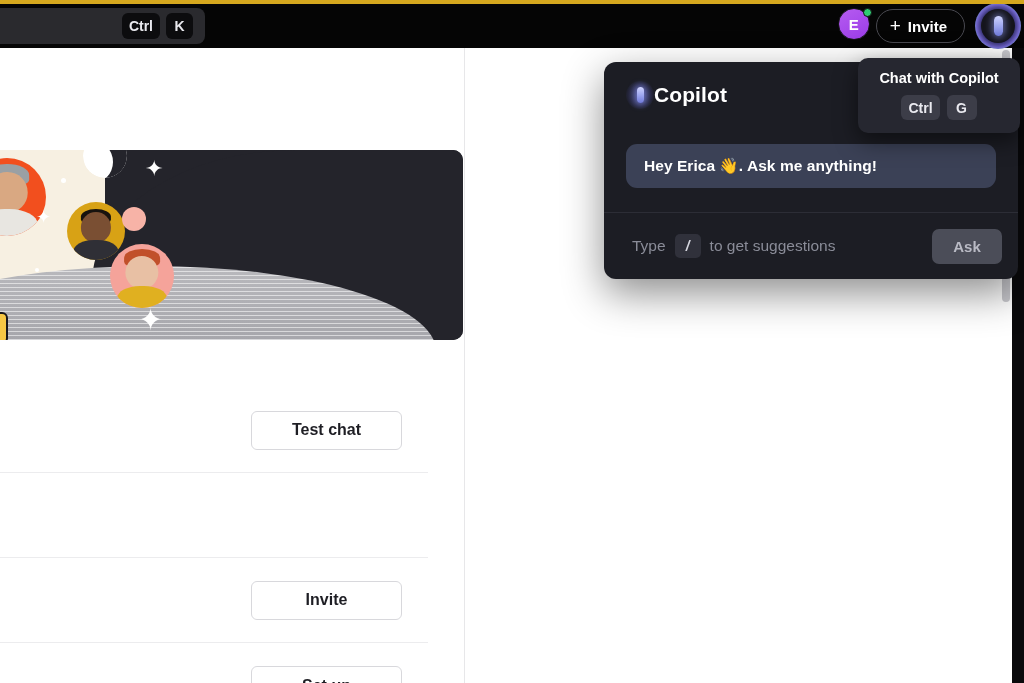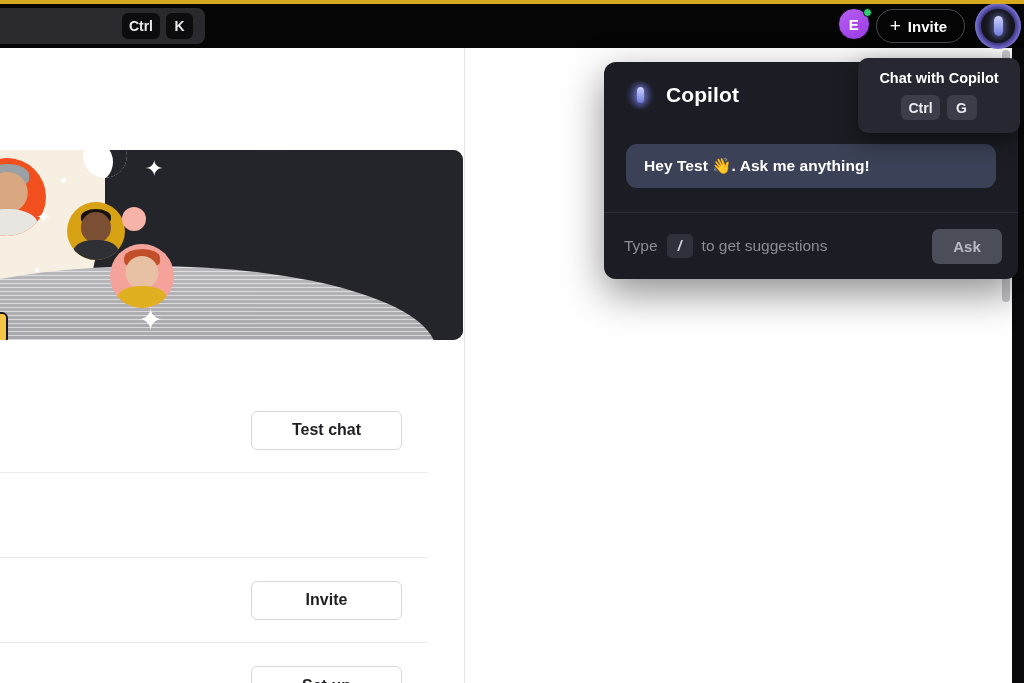--- a/index.html
+++ b/index.html
@@ -385,21 +385,20 @@
     height: 217px;
     background: #1c1d24;
     border-radius: 12px;
     box-shadow: 0 14px 40px rgba(0,0,0,0.45);
     z-index: 50;
     overflow: visible;
   }
   .copilot-head {
     display: flex;
     align-items: center;
-    gap: 12px;
     padding: 19px 0 0 22px;
   }
   .copilot-badge {
     position: relative;
     width: 28px; height: 28px;
     border-radius: 50%;
     display: flex;
     align-items: center;
     justify-content: center;
     background: radial-gradient(circle at 50% 50%,
@@ -436,21 +435,21 @@
   .copilot-divider {
     position: absolute;
     left: 0; right: 0;
     top: 150px;
     height: 1px;
     background: #2c2d36;
   }
 
   .copilot-input-row {
     position: absolute;
-    left: 0; right: 0;
+    left: 8px; right: 0;
     top: 151px;
     height: 66px;
     display: flex;
     align-items: center;
     padding: 0 16px 0 20px;
     gap: 9px;
   }
   .placeholder-text {
     color: #8a8c98;
     font-size: 15.5px;
@@ -628,21 +627,21 @@
 
   <div class="copilot-panel">
 
     <div class="copilot-head">
       <span class="copilot-badge">
         <span class="capsule-icon"></span>
       </span>
       <span class="copilot-title">Copilot</span>
     </div>
 
-    <div class="msg-bubble">Hey Test 👋. Ask me anything!</div>
+    <div class="msg-bubble">Hey Erica 👋. Ask me anything!</div>
 
     <div class="copilot-divider"></div>
 
     <div class="copilot-input-row">
       <span class="placeholder-text">Type</span>
       <span class="slash-key">/</span>
       <span class="placeholder-text">to get suggestions</span>
       <button class="ask-btn">Ask</button>
     </div>
 

